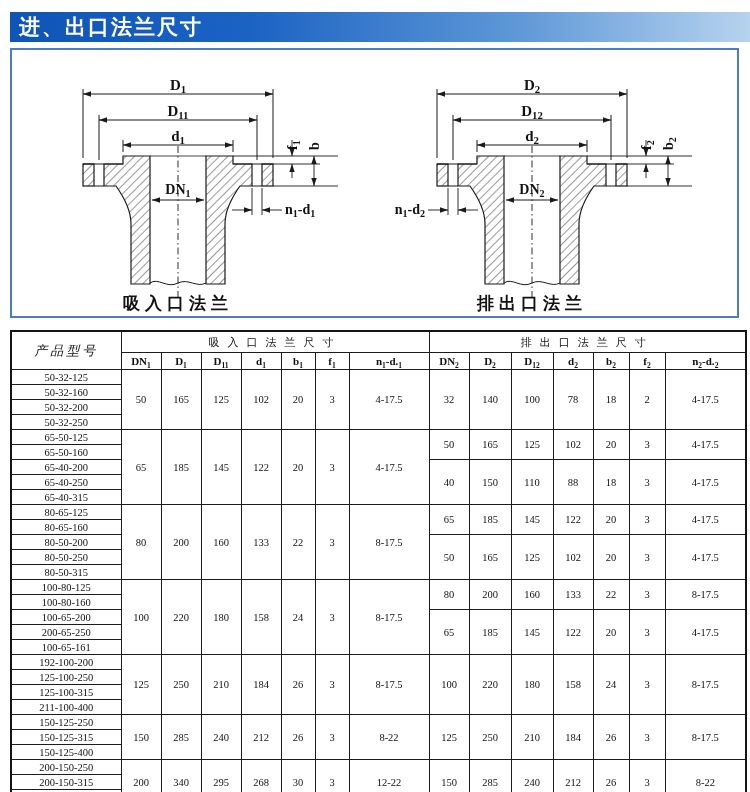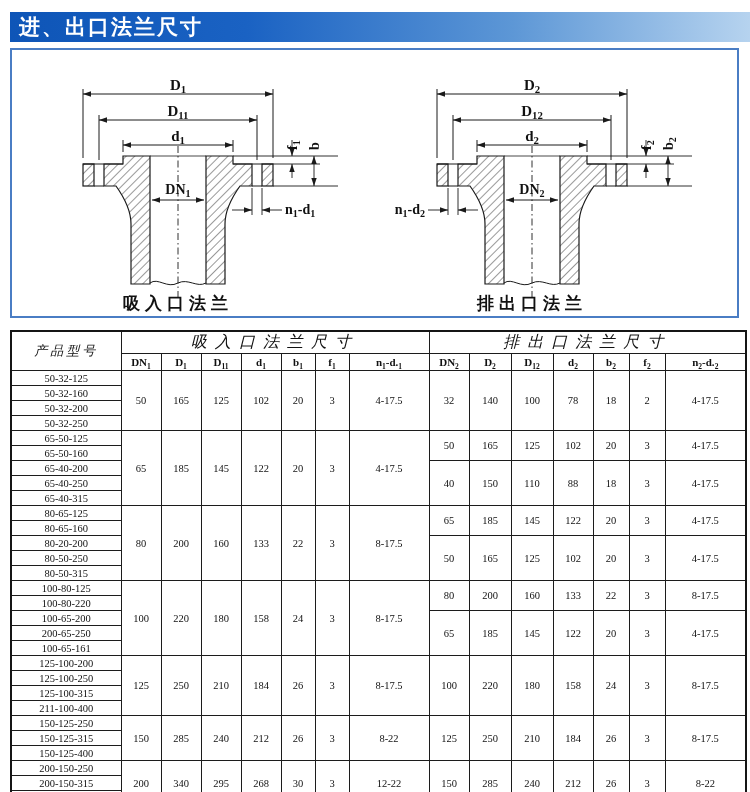--- a/index.html
+++ b/index.html
@@ -12,21 +12,21 @@
   .drawbox{position:absolute;left:10px;top:48px;width:725px;height:266px;background:#ffffff;
         border:2px solid #4a7dc4;}
   .drawbox svg{position:absolute;top:2px;}
   #flange-suction{left:14px;}
   #flange-discharge{left:368px;}
   table.dims{position:absolute;left:10px;top:330px;width:735px;border-collapse:collapse;
         table-layout:fixed;background:#fff;}
   table.dims{border:2px solid #151515;}
   table.dims th,table.dims td{border:1px solid #1c1c1c;text-align:center;vertical-align:middle;
         padding:0;overflow:hidden;white-space:nowrap;font-weight:normal;}
-  th.grp{height:20px;font-size:16px;font-weight:bold;letter-spacing:8px;font-style:italic;}
+  th.grp{height:20px;font-size:11px;font-weight:bold;letter-spacing:8px;}
   th.ph{font-size:13px;font-weight:bold;letter-spacing:3px;font-style:italic;margin-top:28px;}
   tr.subhead th{height:16px;font-size:11px;font-weight:bold;font-family:"Liberation Serif",serif;}
   table.dims tbody td{height:14px;line-height:13px;font-size:10.5px;}
   td.model{font-size:10px;letter-spacing:0px;margin-top:8px;}
   sub{font-size:7.5px;line-height:0;}
 </style>
 </head>
 <body>
 
 <div class="page">
@@ -276,21 +276,21 @@
           <td rowspan="2">145</td>
           <td rowspan="2">122</td>
           <td rowspan="2">20</td>
           <td rowspan="2">3</td>
           <td rowspan="2">4-17.5</td>
         </tr>
         <tr>
           <td class="model">80-65-160</td>
         </tr>
         <tr>
-          <td class="model">80-20-200</td>
+          <td class="model">80-50-200</td>
           <td rowspan="3">50</td>
           <td rowspan="3">165</td>
           <td rowspan="3">125</td>
           <td rowspan="3">102</td>
           <td rowspan="3">20</td>
           <td rowspan="3">3</td>
           <td rowspan="3">4-17.5</td>
         </tr>
         <tr>
           <td class="model">80-50-250</td>
@@ -309,40 +309,40 @@
           <td rowspan="5">8-17.5</td>
           <td rowspan="2">80</td>
           <td rowspan="2">200</td>
           <td rowspan="2">160</td>
           <td rowspan="2">133</td>
           <td rowspan="2">22</td>
           <td rowspan="2">3</td>
           <td rowspan="2">8-17.5</td>
         </tr>
         <tr>
-          <td class="model">100-80-220</td>
+          <td class="model">100-80-160</td>
         </tr>
         <tr>
           <td class="model">100-65-200</td>
           <td rowspan="3">65</td>
           <td rowspan="3">185</td>
           <td rowspan="3">145</td>
           <td rowspan="3">122</td>
           <td rowspan="3">20</td>
           <td rowspan="3">3</td>
           <td rowspan="3">4-17.5</td>
         </tr>
         <tr>
           <td class="model">200-65-250</td>
         </tr>
         <tr>
           <td class="model">100-65-161</td>
         </tr>
         <tr>
-          <td class="model">125-100-200</td>
+          <td class="model">192-100-200</td>
           <td rowspan="4">125</td>
           <td rowspan="4">250</td>
           <td rowspan="4">210</td>
           <td rowspan="4">184</td>
           <td rowspan="4">26</td>
           <td rowspan="4">3</td>
           <td rowspan="4">8-17.5</td>
           <td rowspan="4">100</td>
           <td rowspan="4">220</td>
           <td rowspan="4">180</td>

